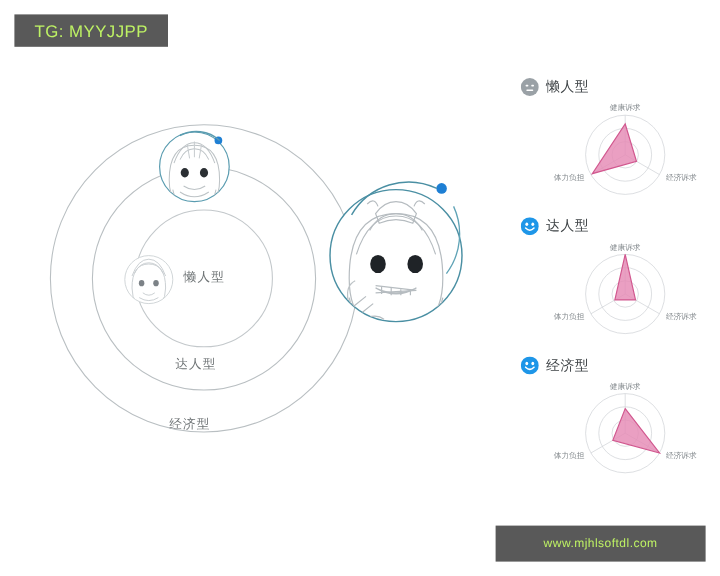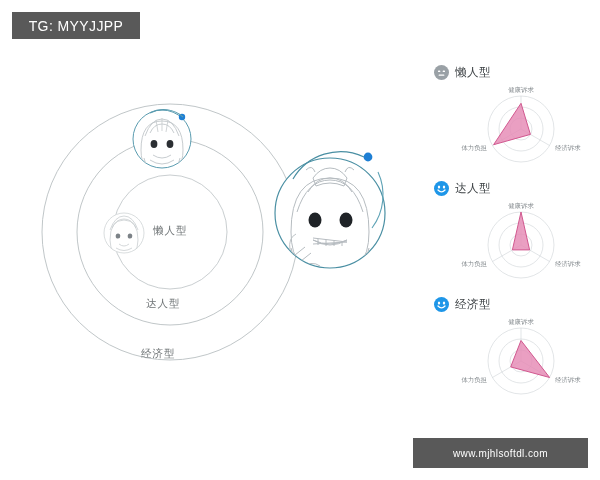--- a/index.html
+++ b/index.html
@@ -13,21 +13,21 @@
     position: relative;
     overflow: hidden;
     font-family: "Liberation Sans", "DejaVu Sans", sans-serif;
     background: #ffffff;
   }
 
   
   .badge {
     position: absolute;
     background: #595959;
-    color: #ffffff;
+    color: #bef264;
     display: flex;
     align-items: center;
     justify-content: center;
     letter-spacing: 0.4px;
     white-space: nowrap;
   }
   #tg-badge {
     left: 12px;
     top: 12px;
     width: 128px;

